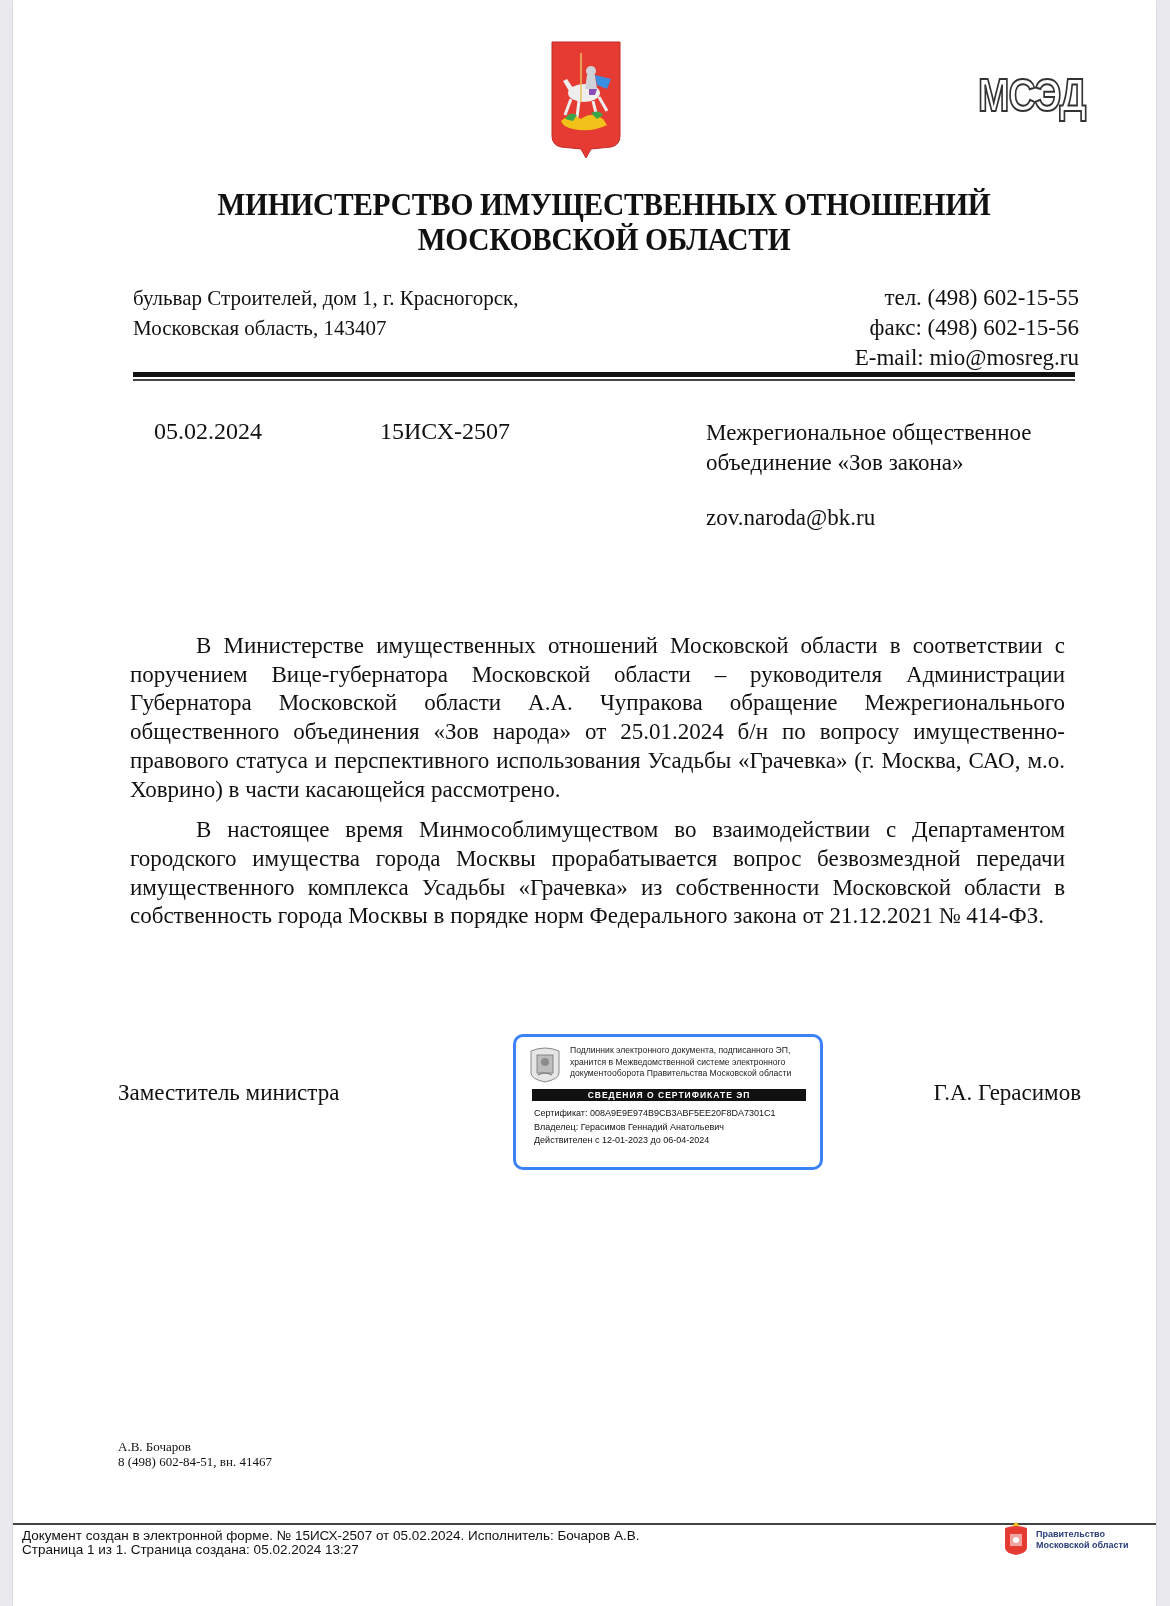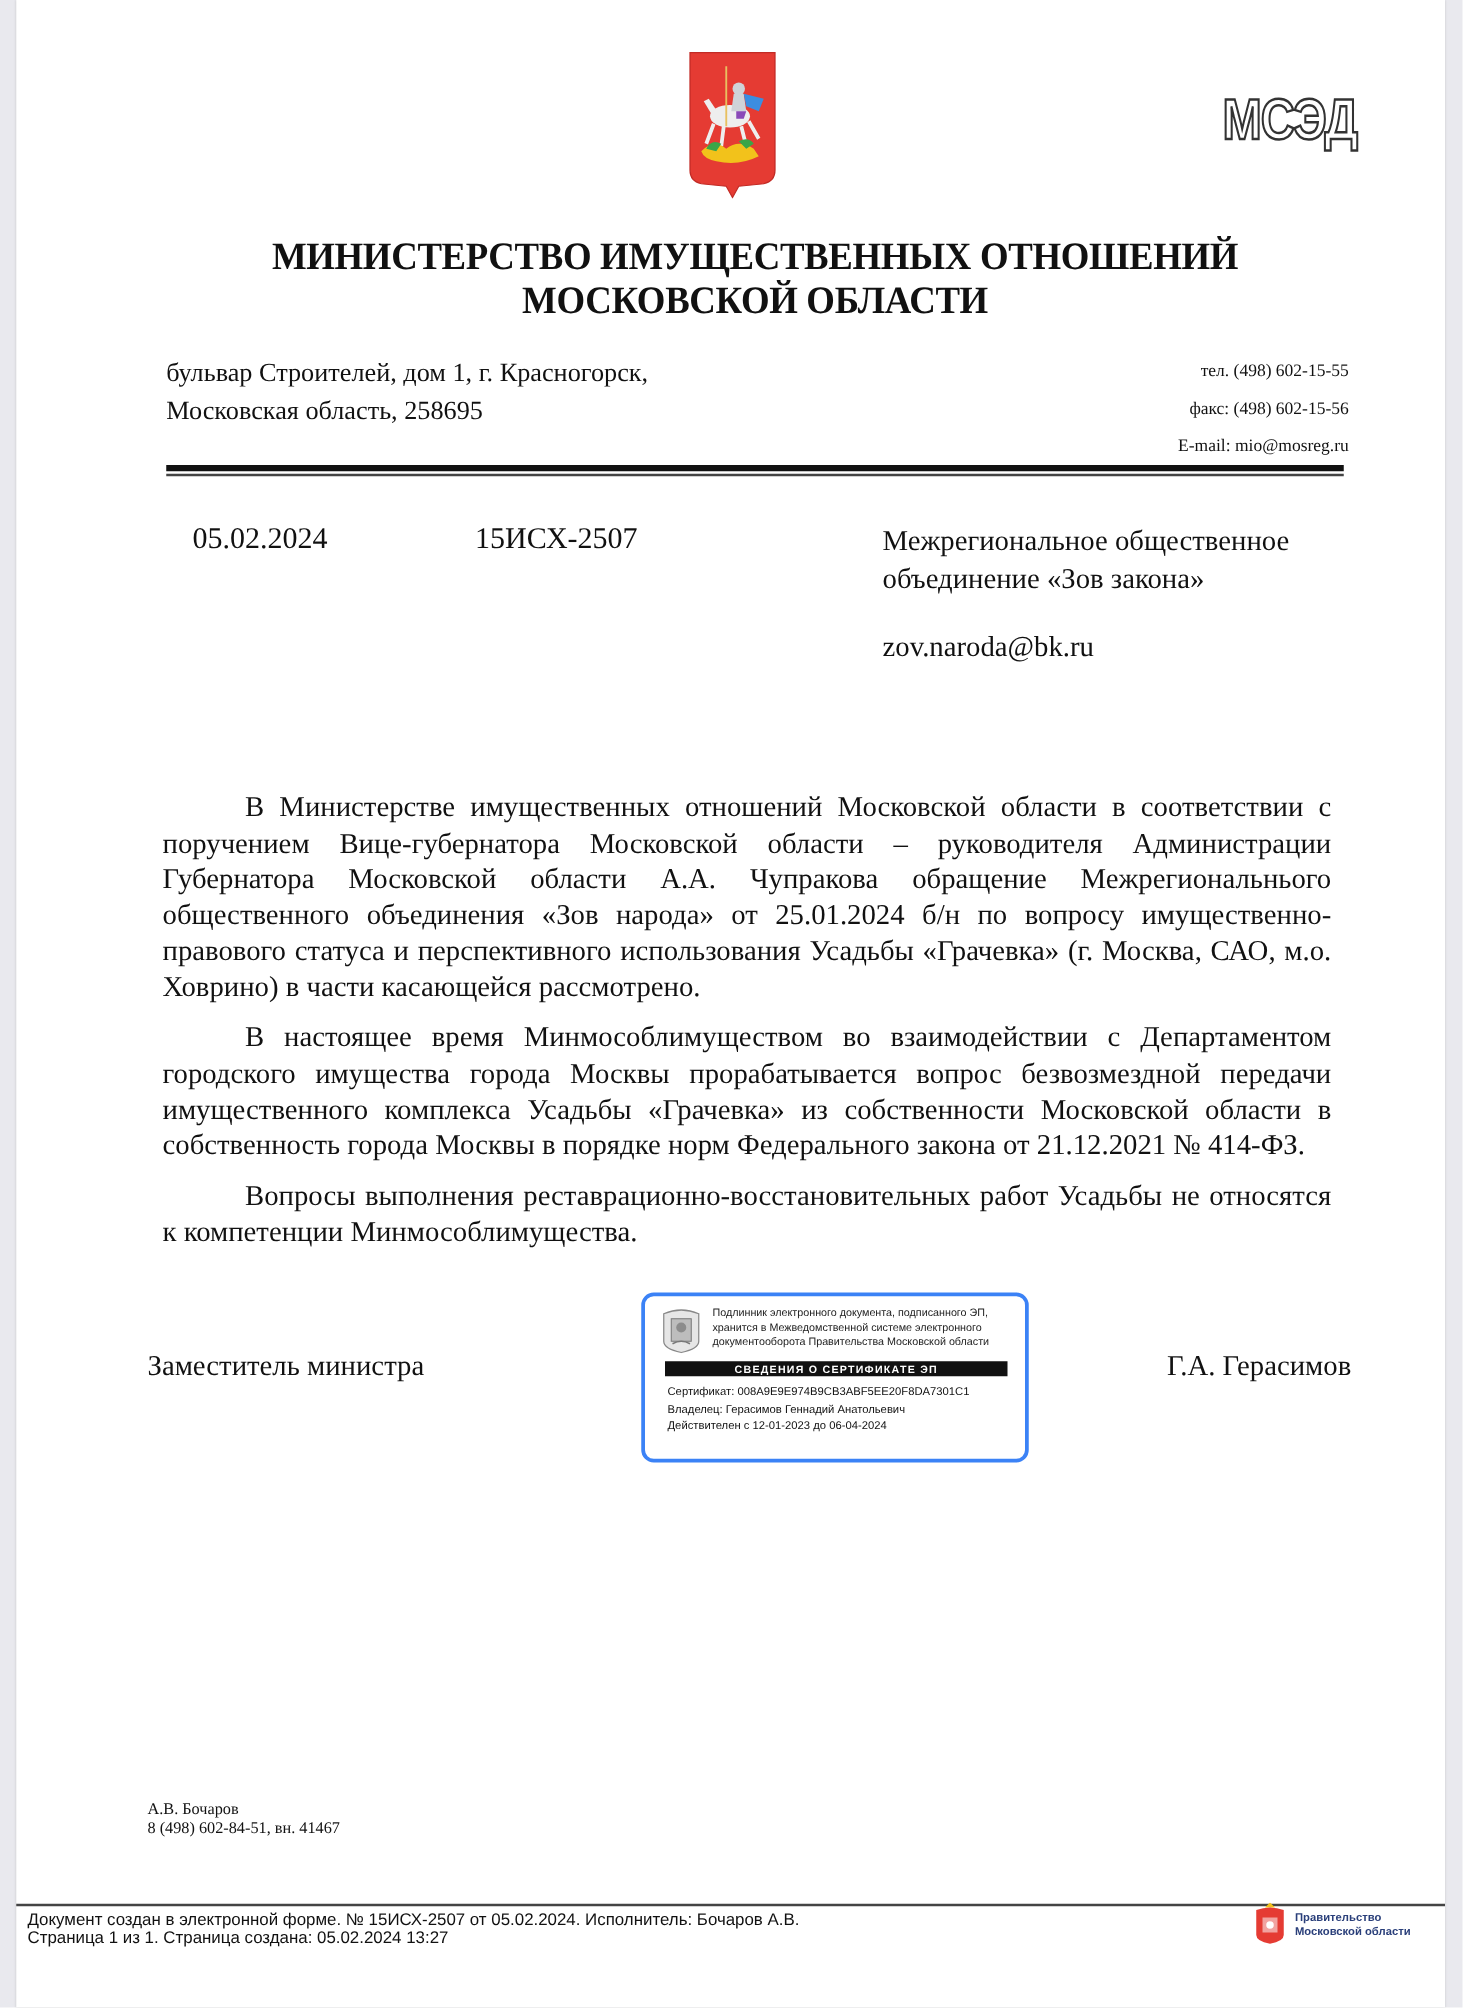--- a/index.html
+++ b/index.html
@@ -25,21 +25,21 @@
     color: #fff; -webkit-text-stroke: 2px #333; transform: scaleX(0.82); transform-origin: left top;
   }
 
   .title {
     left: 0; width: 1208px; text-align: center; font-weight: bold;
     font-size: 31px; line-height: 35px; top: 187px; letter-spacing: -0.3px;
     transform: scaleX(0.95); transform-origin: center top;
   }
 
   .addr { left: 133px; top: 283px; font-size: 21px; line-height: 30px; }
-  .contacts { right: 91px; top: 283px; font-size: 14px; line-height: 30px; text-align: right; }
+  .contacts { right: 91px; top: 283px; font-size: 23px; line-height: 30px; text-align: right; }
 
   .rule-thick { left: 133px; width: 942px; top: 372px; height: 5px; background: #111; }
   .rule-thin { left: 133px; width: 942px; top: 379px; height: 2px; background: #444; }
 
   .date { left: 154px; top: 418px; font-size: 24px; }
   .regno { left: 380px; top: 418px; font-size: 24px; }
   .recipient { left: 706px; top: 418px; font-size: 23px; line-height: 30px; }
   .recipient-email { left: 706px; top: 505px; font-size: 23px; }
 
   .body-text {
@@ -99,21 +99,21 @@
 
 <div class="abs msed">МСЭД</div>
 
 <div class="abs title">
   <div>МИНИСТЕРСТВО ИМУЩЕСТВЕННЫХ ОТНОШЕНИЙ</div>
   <div>МОСКОВСКОЙ ОБЛАСТИ</div>
 </div>
 
 <div class="abs addr">
   <div>бульвар Строителей, дом 1, г. Красногорск,</div>
-  <div>Московская область, 258695</div>
+  <div>Московская область, 143407</div>
 </div>
 <div class="abs contacts">
   <div>тел. (498) 602-15-55</div>
   <div>факс: (498) 602-15-56</div>
   <div>E-mail: mio@mosreg.ru</div>
 </div>
 
 <div class="abs rule-thick"></div>
 <div class="abs rule-thin"></div>
 
@@ -121,21 +121,20 @@
 <div class="abs regno">15ИСХ-2507</div>
 <div class="abs recipient">
   <div>Межрегиональное общественное</div>
   <div>объединение «Зов закона»</div>
 </div>
 <div class="abs recipient-email">zov.naroda@bk.ru</div>
 
 <div class="abs body-text">
   <p>В Министерстве имущественных отношений Московской области в соответствии с поручением Вице-губернатора Московской области – руководителя Администрации Губернатора Московской области А.А. Чупракова обращение Межрегиональнього общественного объединения «Зов народа» от 25.01.2024 б/н по вопросу имущественно-правового статуса и перспективного использования Усадьбы «Грачевка» (г. Москва, САО, м.о. Ховрино) в части касающейся рассмотрено.</p>
   <p>В настоящее время Минмособлимуществом во взаимодействии с Департаментом городского имущества города Москвы прорабатывается вопрос безвозмездной передачи имущественного комплекса Усадьбы «Грачевка» из собственности Московской области в собственность города Москвы в порядке норм Федерального закона от 21.12.2021 № 414-ФЗ.</p>
-  <p>Вопросы выполнения реставрационно-восстановительных работ Усадьбы не относятся к компетенции Минмособлимущества.</p>
 </div>
 
 <div class="abs sign-title">Заместитель министра</div>
 <div class="abs sign-name">Г.А. Герасимов</div>
 
 <div class="abs cert">
   <svg class="cert-emblem" viewBox="0 0 34 38">
     <path d="M3 6 Q17 0 31 6 V28 Q31 34 17 37 Q3 34 3 28 Z" fill="#e6e6e6" stroke="#888" stroke-width="1"></path>
     <rect x="9" y="10" width="16" height="18" fill="#bdbdbd" stroke="#777" stroke-width="0.8"></rect>
     <circle cx="17" cy="17" r="4" fill="#8c8c8c"></circle>

